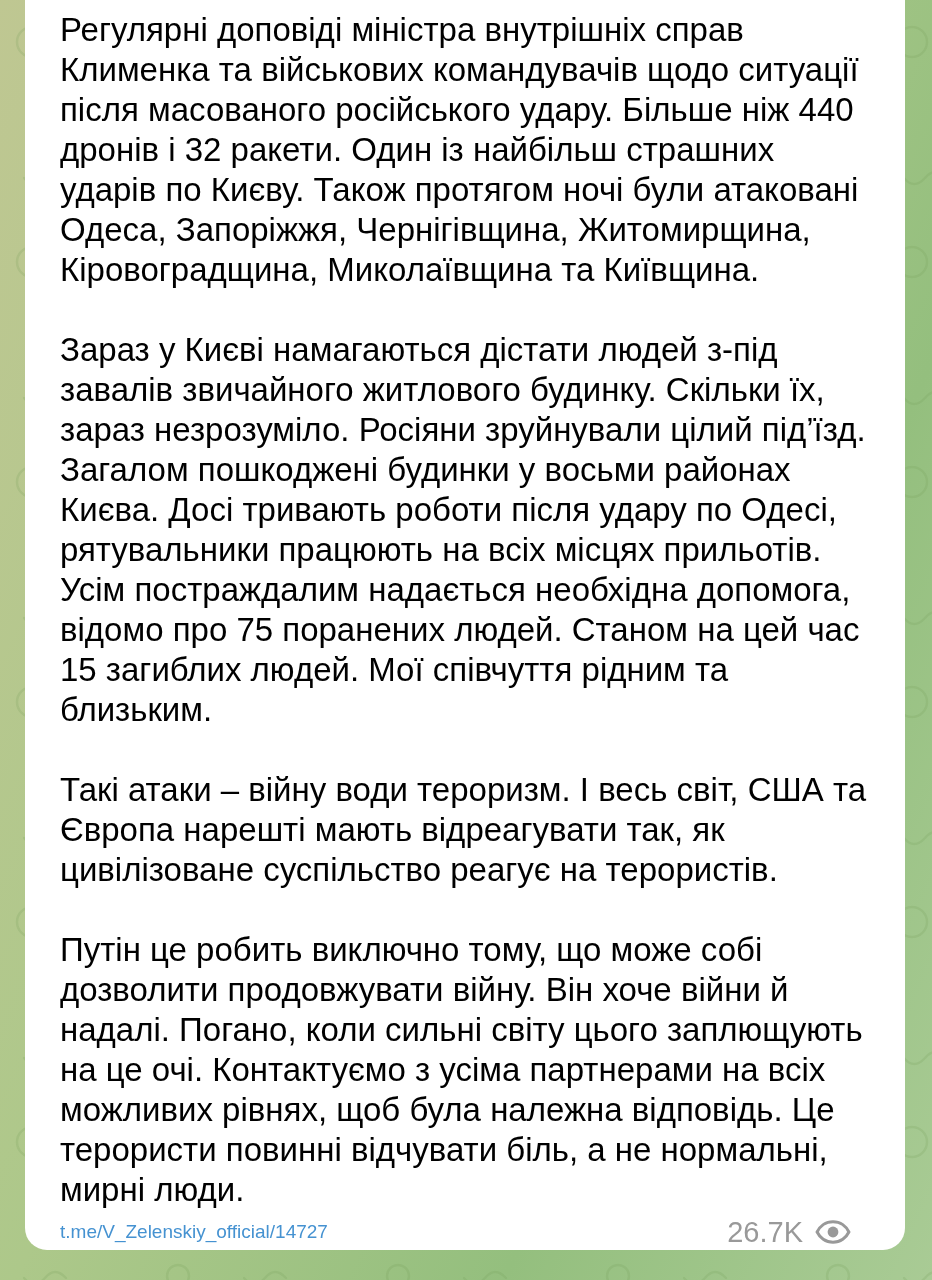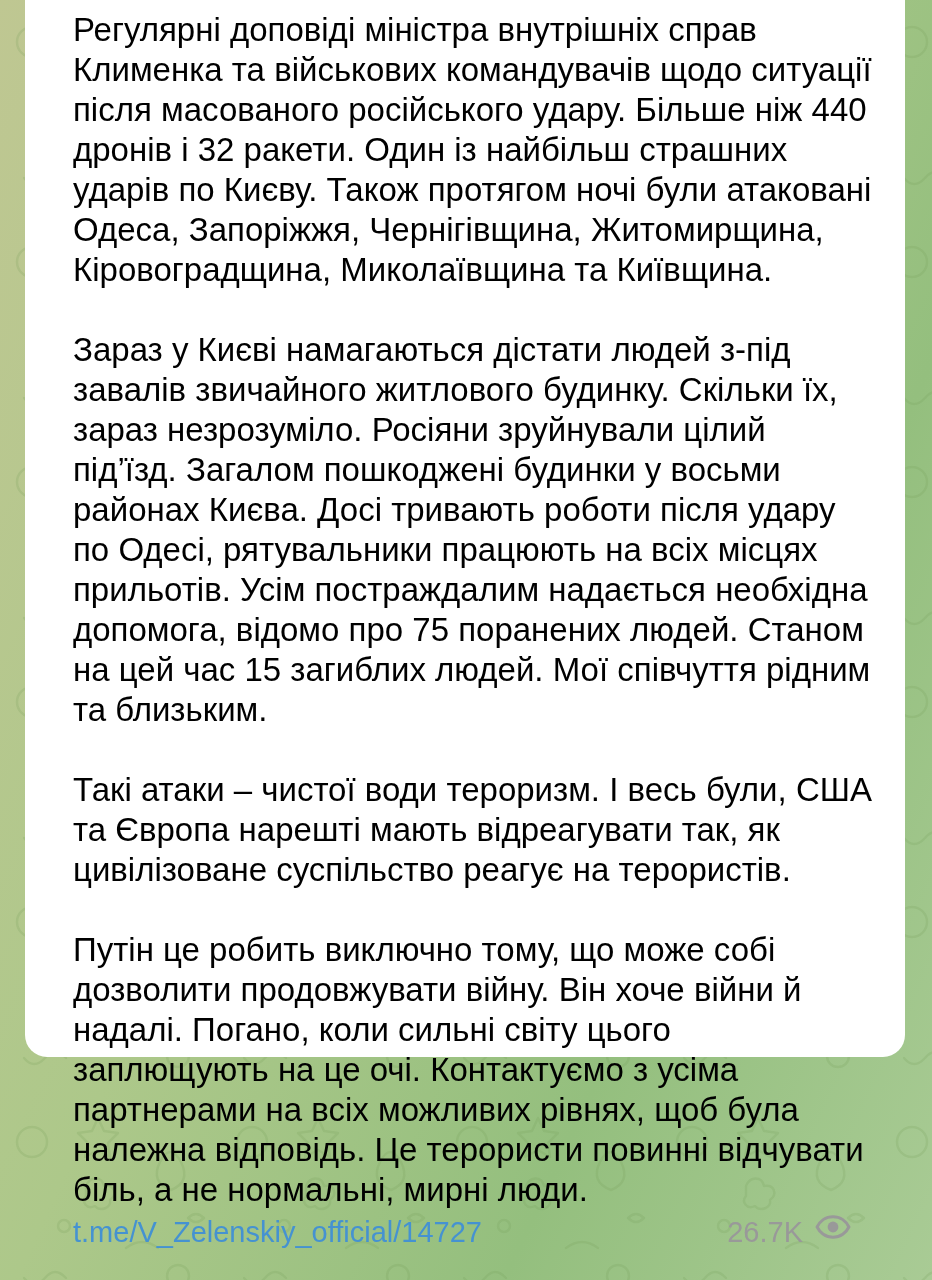--- a/index.html
+++ b/index.html
@@ -19,25 +19,25 @@
     position: absolute;
     left: 0;
     top: 0;
     pointer-events: none;
   }
   .bubble {
     position: absolute;
     left: 25px;
     top: 0;
     width: 880px;
-    height: 1057px;
+    height: 1250px;
     background: #ffffff;
     border-radius: 0 0 22px 22px;
     box-sizing: border-box;
-    padding: 10px 30px 0 48px;
+    padding: 10px 30px 0 35px;
   }
   .msg-text {
     font-size: 33px;
     line-height: 40px;
     color: #000000;
   }
   .msg-text p {
     margin: 0 0 40px 0;
   }
   .msg-text p:last-child {
@@ -45,28 +45,28 @@
     margin-top: 14px;
   }
   .footer {
     display: flex;
     justify-content: space-between;
     align-items: center;
     line-height: 40px;
     margin-top: 2px;
   }
   .post-link {
-    font-size: 29px;
+    font-size: 19px;
     color: #4592d1;
     text-decoration: none;
     cursor: pointer;
   }
   .meta {
     display: flex;
-    align-items: flex-start;
+    align-items: center;
     color: #999999;
     font-size: 29px;
   }
   .views-label {
     margin-right: 12px;
   }
   .eye-icon {
     display: inline-block;
     margin-right: 24px;
   }
@@ -96,21 +96,21 @@
       </pattern>
     </defs>
     <rect width="932" height="1280" fill="url(#doodles)"></rect>
   </svg>
 
   <div class="bubble">
 
     <div class="msg-text">
       <p>Регулярні доповіді міністра внутрішніх справ Клименка та військових командувачів щодо ситуації після масованого російського удару. Більше ніж 440 дронів і 32 ракети. Один із найбільш страшних ударів по Києву. Також протягом ночі були атаковані Одеса, Запоріжжя, Чернігівщина, Житомирщина, Кіровоградщина, Миколаївщина та Київщина.</p>
       <p>Зараз у Києві намагаються дістати людей з-під завалів звичайного житлового будинку. Скільки їх, зараз незрозуміло. Росіяни зруйнували цілий під’їзд. Загалом пошкоджені будинки у восьми районах Києва. Досі тривають роботи після удару по Одесі, рятувальники працюють на всіх місцях прильотів. Усім постраждалим надається необхідна допомога, відомо про 75 поранених людей. Станом на цей час 15 загиблих людей. Мої співчуття рідним та близьким.</p>
-      <p>Такі атаки – чистої води тероризм. І весь були, США та Європа нарешті мають відреагувати так, як цивілізоване суспільство реагує на терористів.</p>
+      <p>Такі атаки – війну води тероризм. І весь світ, США та Європа нарешті мають відреагувати так, як цивілізоване суспільство реагує на терористів.</p>
       <p>Путін це робить виключно тому, що може собі дозволити продовжувати війну. Він хоче війни й надалі. Погано, коли сильні світу цього заплющують на це очі. Контактуємо з усіма партнерами на всіх можливих рівнях, щоб була належна відповідь. Це терористи повинні відчувати біль, а не нормальні, мирні люди.</p>
     </div>
 
     <div class="footer">
       <a class="post-link">t.me/V_Zelenskiy_official/14727</a>
 
       <div class="meta">
         <span class="views-label">26.7K</span>
         <svg class="eye-icon" width="36" height="30" viewBox="0 0 24 20" aria-hidden="true">
           <path d="M12 3.2 C 7.0 3.2, 3.2 6.3, 1.4 10 C 3.2 13.7, 7.0 16.8, 12 16.8 C 17.0 16.8, 20.8 13.7, 22.6 10 C 20.8 6.3, 17.0 3.2, 12 3.2 Z" fill="none" stroke="#999999" stroke-width="2"></path>

